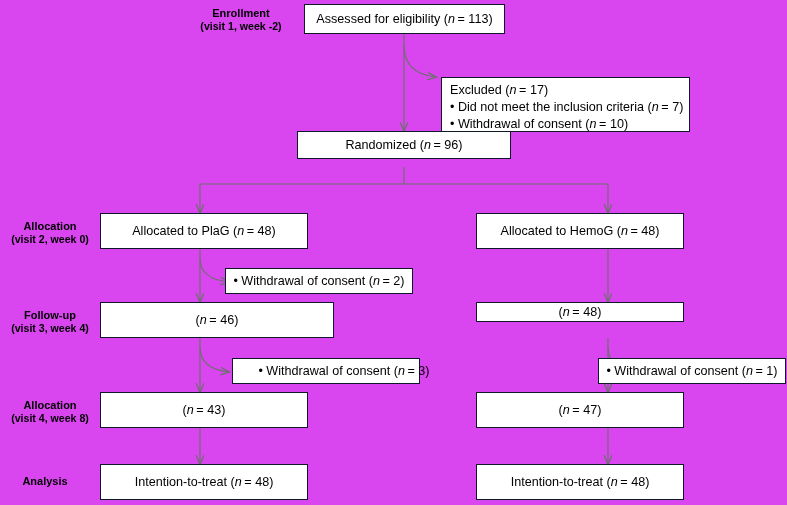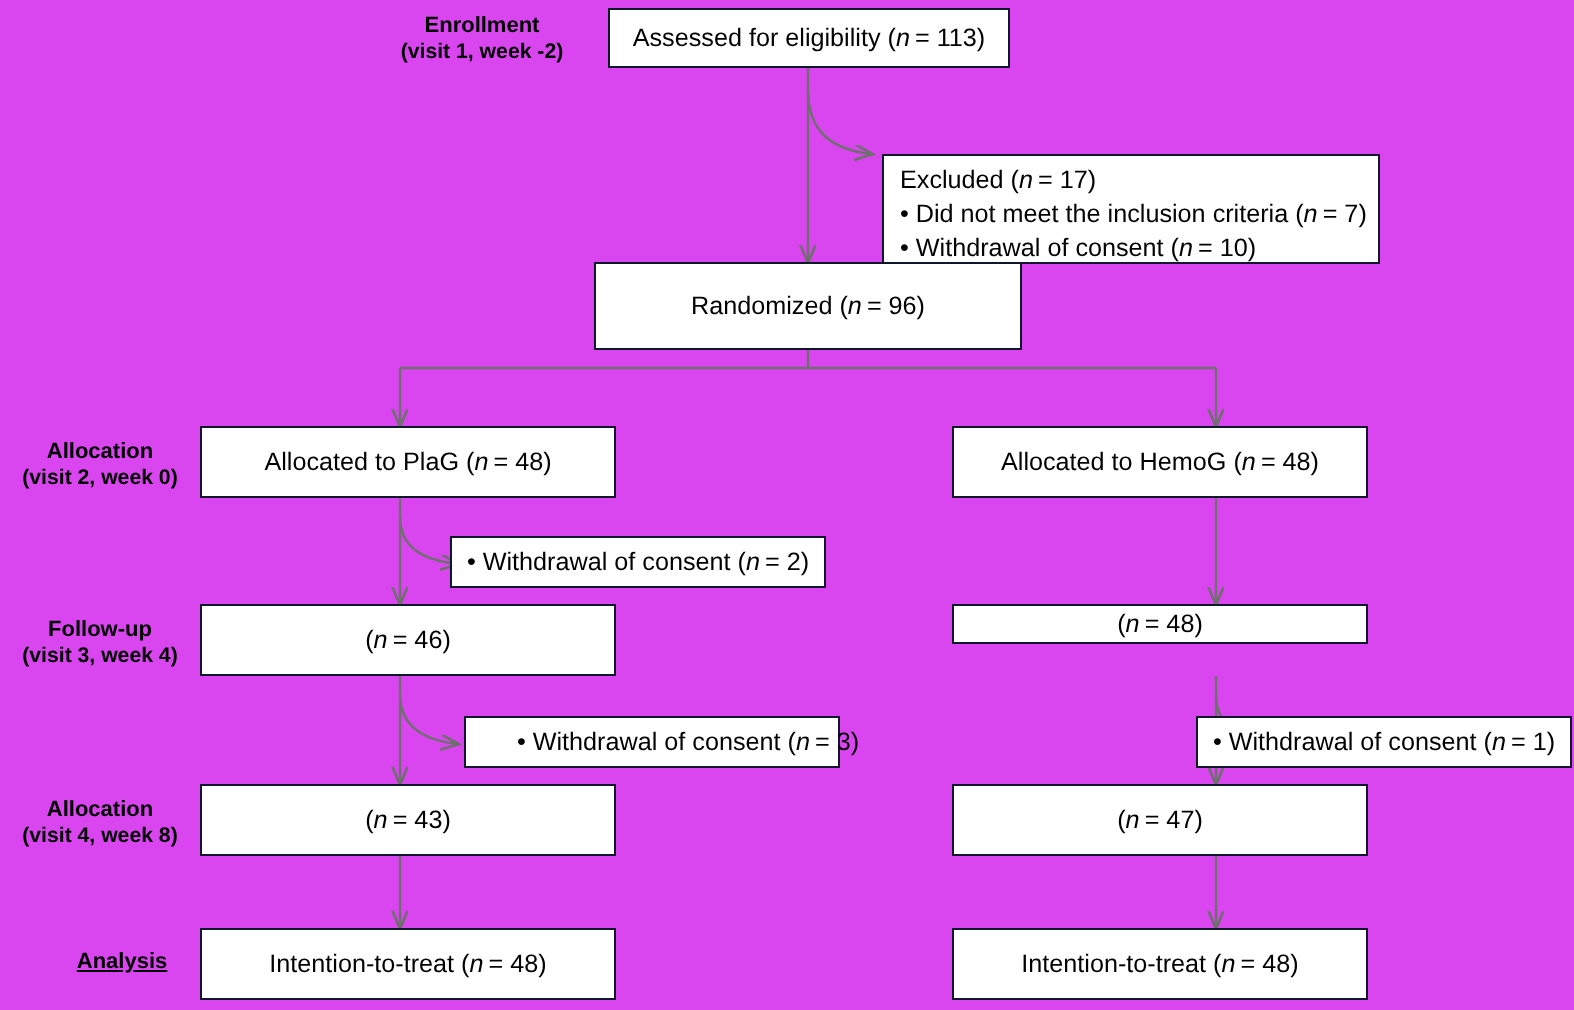--- a/index.html
+++ b/index.html
@@ -116,51 +116,51 @@
   <div class="stage-label" style="left:5px; top:308px; width:90px;">
     <span>Follow-up</span>
     <span class="sub">(visit 3, week 4)</span>
   </div>
 
   <div class="stage-label" style="left:5px; top:398px; width:90px;">
     <span>Allocation</span>
     <span class="sub">(visit 4, week 8)</span>
   </div>
 
-  <div class="stage-label" style="left:16px; top:474px; width:90px;text-decoration:underline;">
+  <div class="stage-label" style="left:0; top:474px; width:90px;">
     <span>Analysis</span>
   </div>
 
   <div class="node" style="left:304px; top:4px; width:201px; height:30px;">
     <span class="line">Assessed for eligibility (<span class="ital">n</span> = 113)</span>
   </div>
 
   <div class="node left-align" style="left:441px; top:45px; width:249px; height:55px;">
     <span class="line">Excluded (<span class="ital">n</span> = 17)</span>
     <span class="bullet-line">• Did not meet the inclusion criteria (<span class="ital">n</span> = 7)</span>
     <span class="bullet-line">• Withdrawal of consent (<span class="ital">n</span> = 10)</span>
   </div>
 
-  <div class="node" style="left:297px; top:131px; width:214px; height:44px;">
+  <div class="node" style="left:297px; top:131px; width:214px; height:28px;">
     <span class="line">Randomized (<span class="ital">n</span> = 96)</span>
   </div>
 
   <div class="node" style="left:100px; top:213px; width:208px; height:36px;">
     <span class="line">Allocated to PlaG (<span class="ital">n</span> = 48)</span>
   </div>
 
   <div class="node" style="left:476px; top:213px; width:208px; height:36px;">
     <span class="line">Allocated to HemoG (<span class="ital">n</span> = 48)</span>
   </div>
 
   <div class="node" style="left:225px; top:268px; width:188px; height:26px;justify-content:center;">
     <span class="line">• Withdrawal of consent (<span class="ital">n</span> = 2)</span>
   </div>
 
-  <div class="node" style="left:100px; top:302px; width:208px; height:36px;">
+  <div class="node" style="left:100px; top:302px; width:234px; height:36px;">
     <span class="line">(<span class="ital">n</span> = 46)</span>
   </div>
 
   <div class="node" style="left:476px; top:302px; width:208px; height:20px;">
     <span class="line">(<span class="ital">n</span> = 48)</span>
   </div>
 
   <div class="node" style="left:232px; top:358px; width:188px; height:26px;padding-left:36px;">
     <span class="line">• Withdrawal of consent (<span class="ital">n</span> = 3)</span>
   </div>

